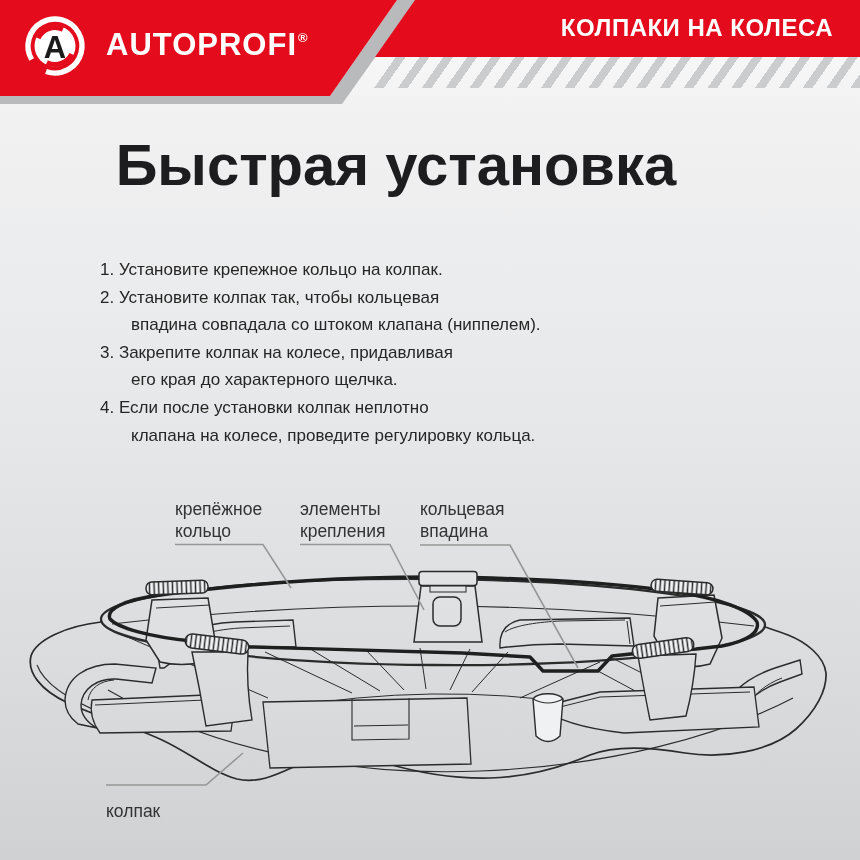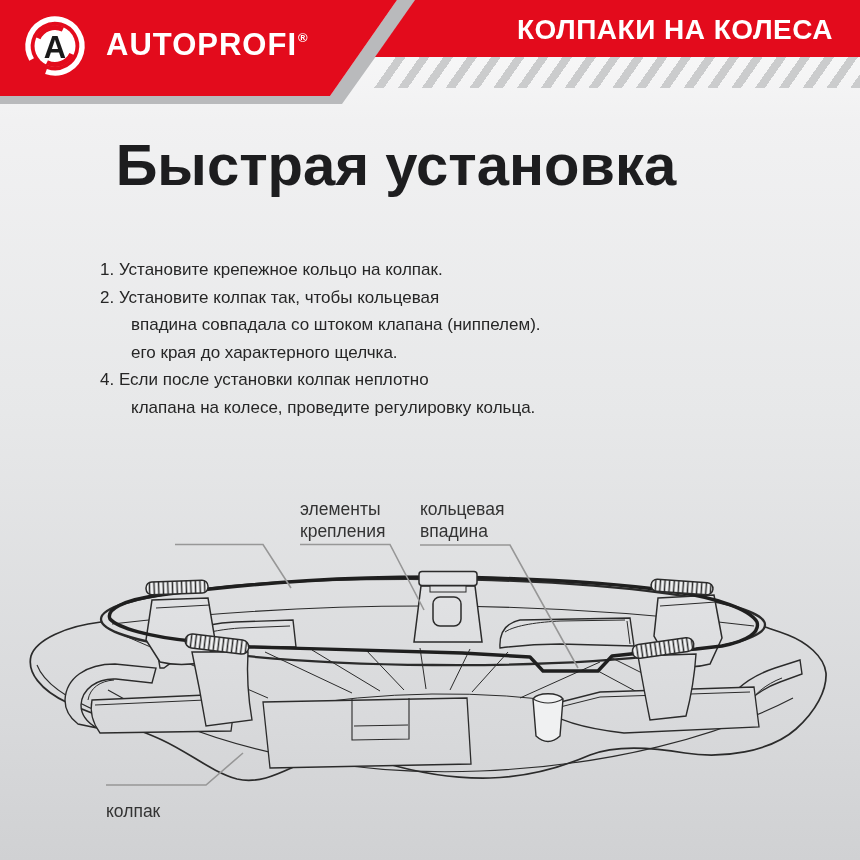--- a/index.html
+++ b/index.html
@@ -15,21 +15,21 @@
   .red-right{position:absolute;left:0;top:0;width:860px;height:57px;background:#e30b1c;
     clip-path:polygon(415px 0,860px 0,860px 57px,375px 57px);}
   .stripes{position:absolute;left:0;top:57px;width:860px;height:31px;
     background:repeating-linear-gradient(-55deg,#cbcccd 0 8px,rgba(0,0,0,0) 8px 19.5px);
     clip-path:polygon(391px 0,860px 0,860px 31px,369px 31px);}
   .logo{position:absolute;left:20px;top:11px;}
   .brand{position:absolute;left:106px;top:27px;color:#fff;font-weight:bold;
          font-size:31px;letter-spacing:1px;}
   .brand sup{font-size:13px;position:relative;top:-2px;left:1px;}
   .product{position:absolute;right:27px;top:14px;color:#fff;font-weight:bold;
-           font-size:28px;letter-spacing:.5px;white-space:nowrap;}
+           font-size:24px;letter-spacing:.5px;white-space:nowrap;}
   
   .title{position:absolute;left:0;top:131px;width:792px;text-align:center;
          font-size:58px;font-weight:bold;color:#1d1d1f;letter-spacing:0;}
   .steps{position:absolute;left:100px;top:256px;font-size:17px;color:#262626;}
   .steps .ln{line-height:27.6px;white-space:nowrap;}
   .steps .cont{padding-left:31px;}
   
   .lbl{position:absolute;font-size:17.5px;line-height:21.5px;color:#333;
        white-space:pre-line;}
   .lbl-ring{left:175px;top:499px;}
@@ -60,25 +60,28 @@
 
     <div class="product">КОЛПАКИ НА КОЛЕСА</div>
   </div>
 
   <div class="title">Быстрая установка</div>
 
   <div class="steps">
     <div class="ln">1. Установите крепежное кольцо на колпак.</div>
     <div class="ln">2. Установите колпак так, чтобы кольцевая</div>
     <div class="ln cont">впадина совпадала со штоком клапана (ниппелем).</div>
+    <div class="ln">3. Закрепите колпак на колесе, придавливая</div>
     <div class="ln cont">его края до характерного щелчка.</div>
     <div class="ln">4. Если после установки колпак неплотно</div>
     <div class="ln cont">клапана на колесе, проведите регулировку кольца.</div>
   </div>
 
+  <div class="lbl lbl-ring">крепёжное
+кольцо</div>
   <div class="lbl lbl-fast">элементы
 крепления</div>
   <div class="lbl lbl-groove">кольцевая
 впадина</div>
   <div class="lbl lbl-cap">колпак</div>
 
   <svg class="diagram-svg" width="860" height="320" viewBox="0 0 860 320">
     <defs>
       <pattern id="coil" width="4.6" height="18" patternUnits="userSpaceOnUse">
         <rect width="4.6" height="18" fill="#f2f3f4"></rect>

